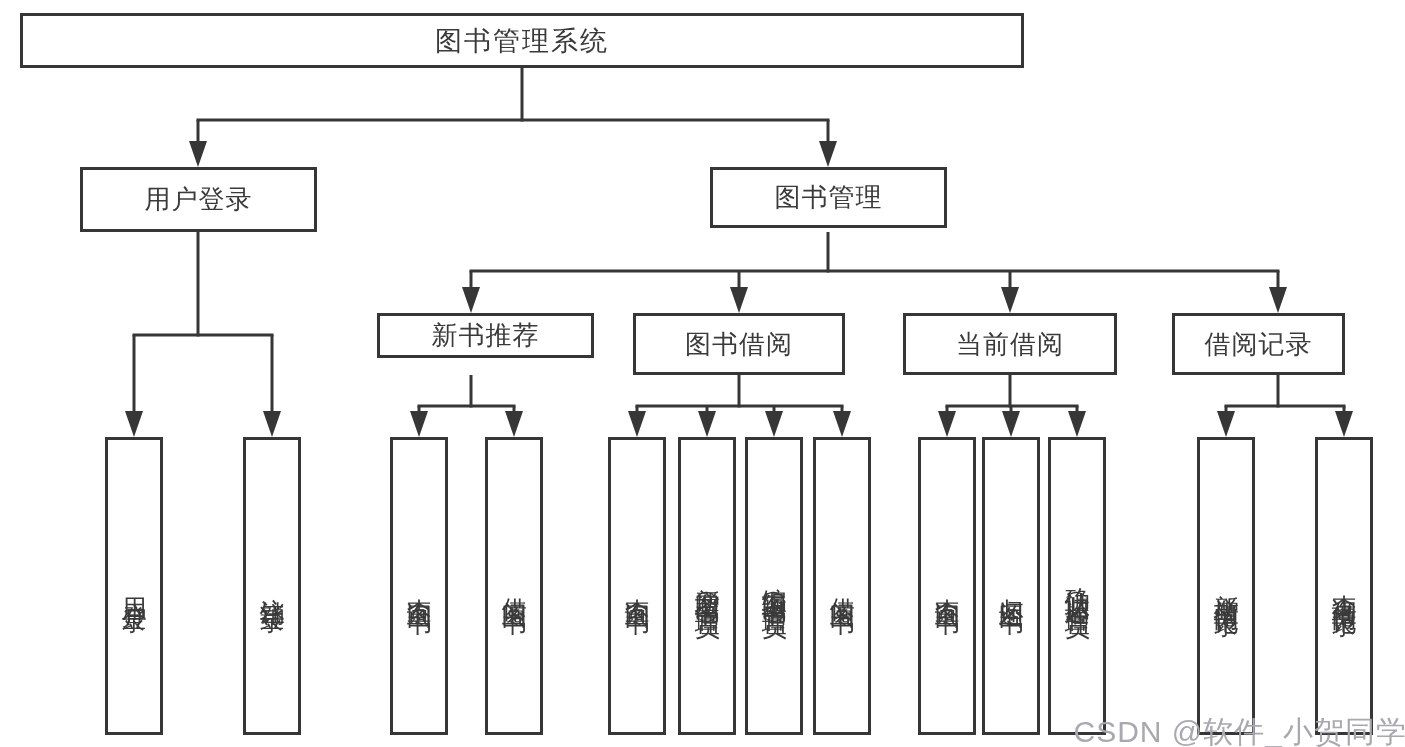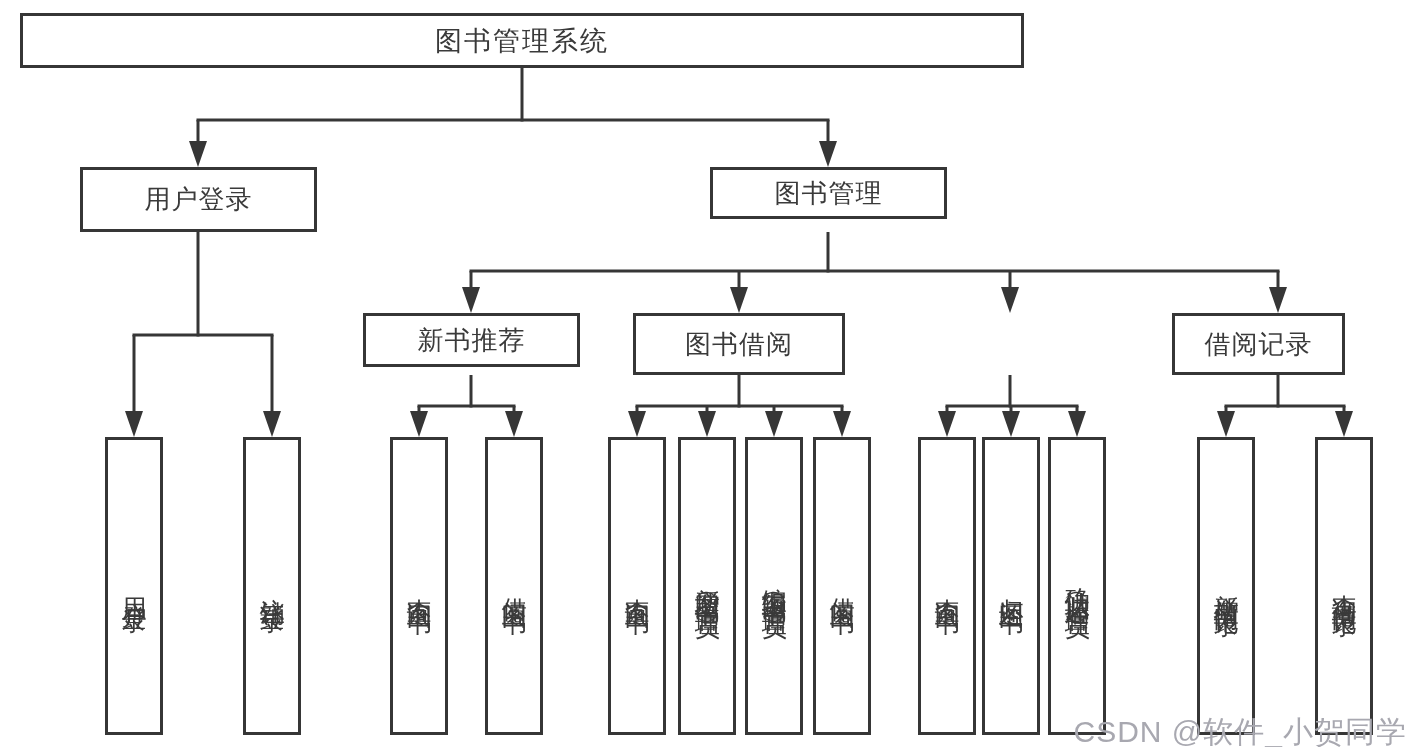--- a/index.html
+++ b/index.html
@@ -114,24 +114,25 @@
     <line x1="1224.5" y1="406" x2="1345.5" y2="406"></line>
     <line x1="1226" y1="406" x2="1226" y2="417"></line>
       <polygon points="1217,411 1235,411 1226,437"></polygon>
     <line x1="1344" y1="406" x2="1344" y2="417"></line>
       <polygon points="1335,411 1353,411 1344,437"></polygon>
   </svg>
 
   <div class="box h-box title-box" style="left:20px;top:13px;width:1004px;height:55px">图书管理系统</div>
 
   <div class="box h-box" style="left:80px;top:167px;width:237px;height:65px">用户登录</div>
-  <div class="box h-box" style="left:710px;top:167px;width:237px;height:52px">图书管理</div>
+  <div class="box h-box" style="left:710px;top:167px;width:237px;height:61px">图书管理</div>
 
-  <div class="box h-box" style="left:363px;top:313px;width:217px;height:54px">新书推荐</div>
+  <div class="box h-box" style="left:377px;top:313px;width:217px;height:45px">新书推荐</div>
   <div class="box h-box" style="left:633px;top:313px;width:212px;height:62px">图书借阅</div>
+  <div class="box h-box" style="left:903px;top:313px;width:214px;height:62px">当前借阅</div>
   <div class="box h-box" style="left:1172px;top:313px;width:173px;height:62px">借阅记录</div>
 
   <div class="box v-box" style="left:105px;top:437px">
     <span>用户登录</span>
   </div>
   <div class="box v-box" style="left:243px;top:437px">
     <span>注销登录</span>
   </div>
 
   <div class="box v-box" style="left:390px;top:437px">

